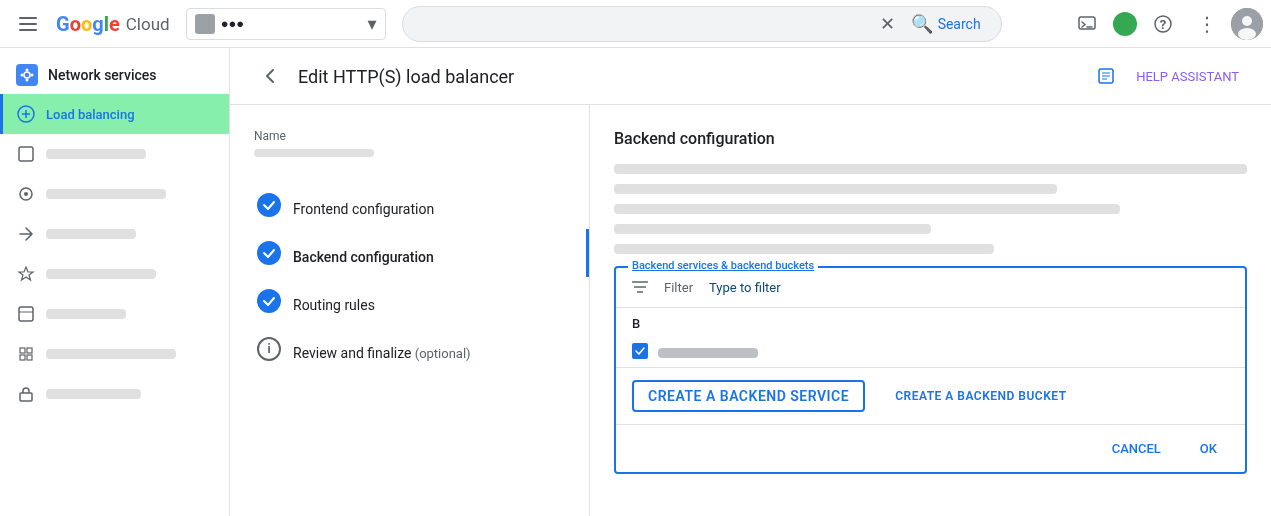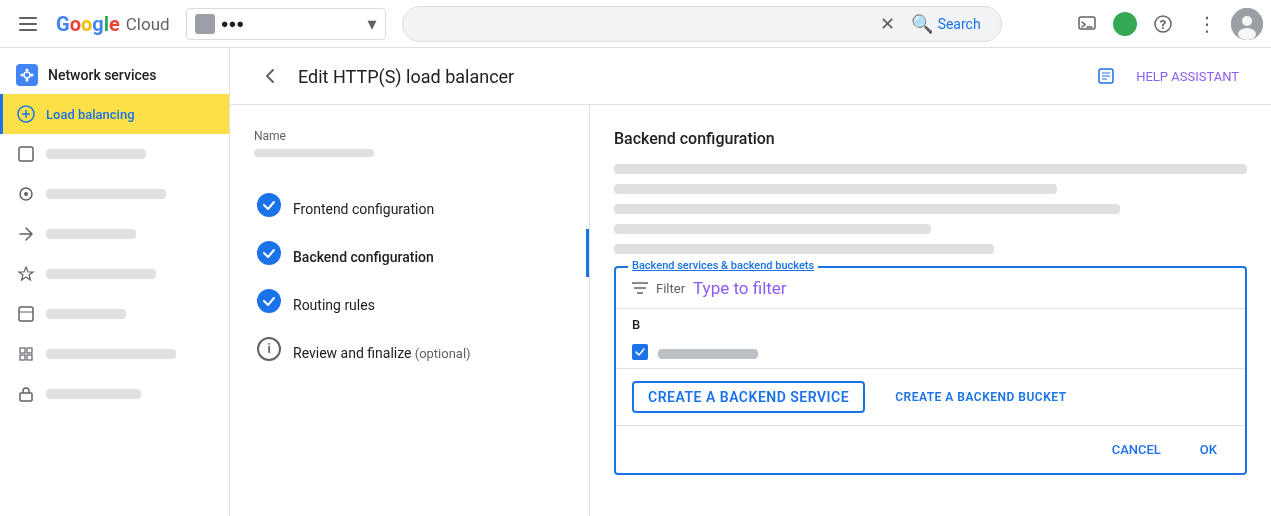--- a/index.html
+++ b/index.html
@@ -104,21 +104,21 @@
       display: flex; align-items: center; gap: 10px;
       padding: 16px 16px 8px;
       font-size: 14px; font-weight: 500; color: #202124;
     }
     .sidebar-item {
       display: flex; align-items: center; gap: 10px;
       padding: 8px 16px; cursor: pointer; height: 40px;
       position: relative;
     }
     .sidebar-item.active {
-      background: #fde047;
+      background: #86efac;
     }
     .sidebar-item.active::before {
       content: '';
       position: absolute; left: 0; top: 0; bottom: 0;
       width: 3px; background: #1a73e8;
     }
     .sidebar-item-icon {
       width: 20px; height: 20px; flex-shrink: 0;
       display: flex; align-items: center; justify-content: center;
       color: #5f6368; font-size: 16px;
@@ -229,21 +229,21 @@
       border-radius: 4px;
       position: relative;
     }
     .backend-services-label {
       position: absolute;
       top: -9px; left: 12px;
       background: #fff; padding: 0 4px;
       font-size: 11px; color: #1a73e8; font-weight: 500; text-decoration: underline;
     }
     .filter-row {
-      display: flex; align-items: center; gap: 8px;
+      display: flex; align-items: center; gap: 16px;
       padding: 10px 16px;
       border-bottom: 1px solid #e0e0e0;
     }
     .filter-icon { color: #5f6368; font-size: 16px; }
     .filter-text { font-size: 13px; color: #5f6368; }
 
     .b-label { font-size: 13px; font-weight: 500; color: #202124; padding: 8px 16px 4px; }
 
     .dropdown-item {
       display: flex; align-items: center; gap: 10px;
@@ -524,21 +524,21 @@
 
           <div class="filter-row">
             <span class="filter-icon">
               <svg width="16" height="12" viewBox="0 0 16 12">
                   <line x1="0" y1="1" x2="16" y2="1" stroke="#5f6368" stroke-width="1.5"></line>
                   <line x1="2" y1="6" x2="14" y2="6" stroke="#5f6368" stroke-width="1.5"></line>
                   <line x1="5" y1="11" x2="11" y2="11" stroke="#5f6368" stroke-width="1.5"></line>
                 </svg>
             </span>
             <span class="filter-text">Filter</span>
-            <span style="font-size:17px;color:#8b5cf6;">Type to filter</span>
+            <span style="font-size:13px;color:#0c4a6e;">Type to filter</span>
           </div>
 
           <div class="b-label">B</div>
 
           <div class="dropdown-item">
             <div class="dropdown-checkbox">
               <svg width="10" height="8" viewBox="0 0 10 8">
                   <path d="M1 4l3 3 5-6" stroke="#fff" stroke-width="1.5" fill="none" stroke-linecap="round" stroke-linejoin="round"></path>
                 </svg>
             </div>

